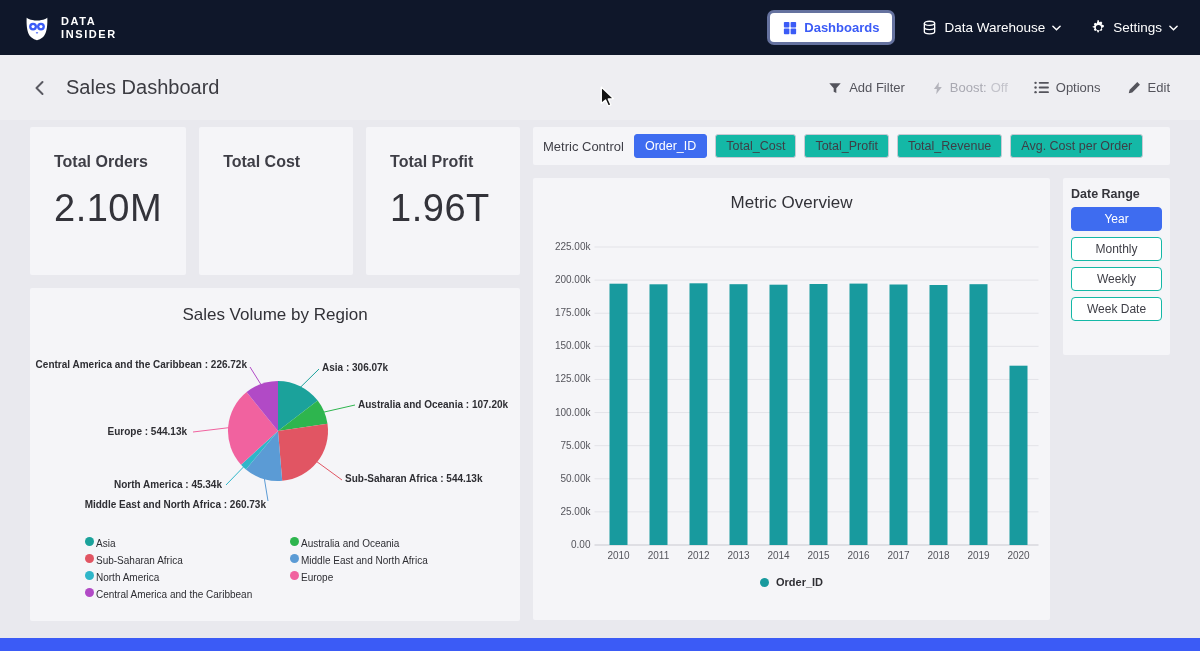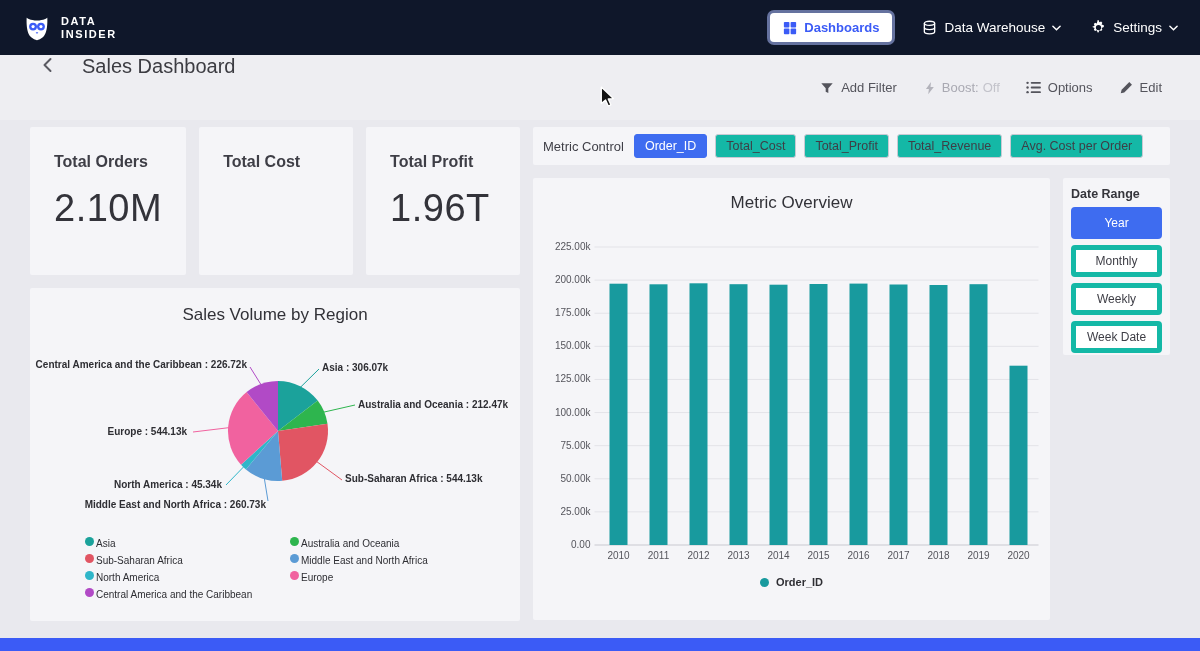--- a/index.html
+++ b/index.html
@@ -9,21 +9,21 @@
   
   .navbar { height:55px; background:#0f172a; display:flex; align-items:center; justify-content:space-between; padding:0 22px; }
   .brand { display:flex; align-items:center; gap:9px; }
   .brand-text div { color:#fff; font-size:11px; font-weight:700; letter-spacing:1.6px; line-height:13px; }
   .nav-right { display:flex; align-items:center; gap:30px; }
   .dashboards-btn { display:flex; align-items:center; gap:7px; background:#ffffff; color:#3b5bf6; border:none; border-radius:4px;
     padding:7px 13px; font-size:13px; font-weight:700; font-family:inherit; cursor:pointer; box-shadow:0 0 0 3px rgba(173,190,255,.55); }
   .nav-item { display:flex; align-items:center; gap:7px; color:#fff; font-size:13.5px; cursor:pointer; }
 
   
-  .page-header { height:65px; background:#eeeef2; display:flex; padding:0 38px;gap:8px; }
+  .page-header { height:65px; background:#eeeef2; display:flex; align-items:center; padding:0 30px; }
   .back-btn { background:none; border:none; cursor:pointer; display:flex; padding:2px; }
   .page-title { font-size:20px; font-weight:500; color:#3c3c42; margin-left:16px; }
   .header-actions { margin-left:auto; display:flex; align-items:center; gap:26px; }
   .action { display:flex; align-items:center; gap:7px; font-size:13px; color:#54545c; cursor:pointer; }
   .boost { color:#a9a9b2; }
   .boost .boost-state { color:#c3c3cb; margin-left:-3px; }
 
   
   main { display:flex; gap:13px; padding:7px 30px 0; }
   .left-col { width:490px; flex:none; display:flex; flex-direction:column; gap:13px; }
@@ -58,21 +58,21 @@
   
   .chart-row { display:flex; gap:13px; align-items:flex-start; }
   .chart-card { flex:1; height:442px; padding-top:14px; }
   .chart-card svg { display:block; width:100%; height:356px; }
   .tick-label { font-size:10px; fill:#55555c; font-family:"Liberation Sans", sans-serif; }
   .bar-legend { display:flex; align-items:center; justify-content:center; gap:7px; font-size:11px; font-weight:700; color:#2e2e33; margin-top:6px; }
 
   
   .date-range { width:107px; flex:none; padding:9px 8px; height:177px; }
   .dr-title { font-size:12.5px; font-weight:700; color:#35353b; margin-bottom:4px; }
-  .range-btn { display:block; width:100%; font-family:inherit; font-size:12px; color:#3e3e46; background:#fff; border:5px solid #14b8a6; border-radius:4px; padding:4px 0; margin-top:6px; cursor:pointer; text-align:center; }
+  .range-btn { display:block; width:100%; font-family:inherit; font-size:12px; color:#3e3e46; background:#fff; border:1px solid #14b8a6; border-radius:4px; padding:4px 0; margin-top:6px; cursor:pointer; text-align:center; }
   .range-btn.active { background:#3e6cf0; border-color:#3e6cf0; color:#fff; }
 
   .bottom-bar { position:absolute; left:0; bottom:0; width:100%; height:13px; background:#3b5bf6; }
   .cursor { position:absolute; left:598px; top:86px; z-index:10; }
 </style>
 </head>
 <body>
 
 <nav class="navbar">
   <div class="brand">
@@ -194,21 +194,21 @@
             <path d="M233.9 134.8 L238 160" stroke="#5b9bd5" fill="none"></path>
             <path d="M248 90 L215.9 128.4 A50 50 0 0 1 211.0 123.7 Z" fill="#2fb6c9"></path>
             <path d="M215.5 123.9 L196 144" stroke="#2fb6c9" fill="none"></path>
             <path d="M248 90 L211.0 123.7 A50 50 0 0 1 216.6 51.1 Z" fill="#f1629f"></path>
             <path d="M201.1 86.4 L163 91" stroke="#f1629f" fill="none"></path>
             <path d="M248 90 L216.6 51.1 A50 50 0 0 1 248.0 40.0 Z" fill="#b14ac6"></path>
             <path d="M232.3 45.7 L220 26" stroke="#b14ac6" fill="none"></path>
           </svg>
         <div class="pie-label" style="right:273px;top:18px">Central America and the Caribbean : 226.72k</div>
         <div class="pie-label" style="left:292px;top:21px">Asia : 306.07k</div>
-        <div class="pie-label" style="left:328px;top:58px">Australia and Oceania : 212.47k</div>
+        <div class="pie-label" style="left:328px;top:58px">Australia and Oceania : 107.20k</div>
         <div class="pie-label" style="right:333px;top:85px">Europe : 544.13k</div>
         <div class="pie-label" style="left:315px;top:132px">Sub-Saharan Africa : 544.13k</div>
         <div class="pie-label" style="right:298px;top:138px">North America : 45.34k</div>
         <div class="pie-label" style="right:254px;top:158px">Middle East and North Africa : 260.73k</div>
       </div>
       <div class="pie-legend" id="pie-legend">
           <div class="legend-col">
             <div class="legend-item">
               <span class="dot" style="background: rgb(27, 162, 155);"></span>
               <span>Asia</span>

